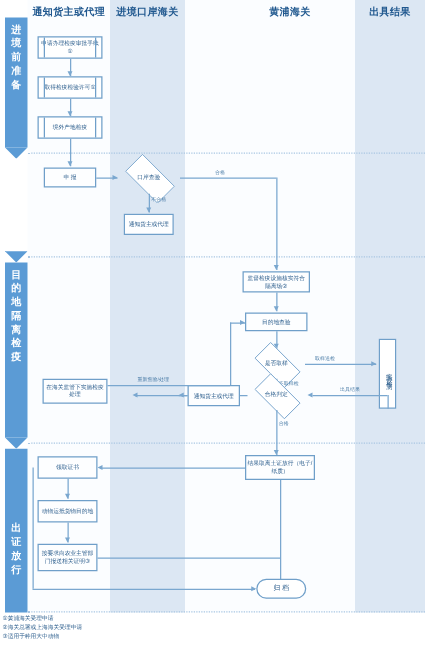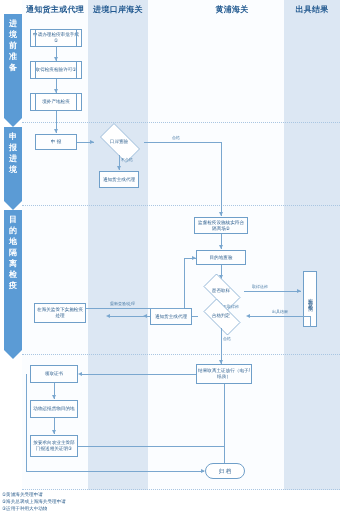--- a/index.html
+++ b/index.html
@@ -69,30 +69,30 @@
   <div class="col-head" style="left:22px;width:66px;">通知货主或代理</div>
   <div class="col-head" style="left:88px;width:60px;">进境口岸海关</div>
   <div class="col-head" style="left:164px;width:136px;">黄浦海关</div>
   <div class="col-head" style="left:284px;width:56px;">出具结果</div>
 
   <div class="rail" style="top:14px;height:104px;">
     <span class="rail-txt">进 境 前 准 备</span>
   </div>
   <div class="rail-notch" style="top:118px;"></div>
 
-  <div class="rail" style="top:127px;height:74px;">
-    <span class="rail-txt">申 报 进 境</span>
-  </div>
   <div class="rail-notch" style="top:201px;"></div>
 
   <div class="rail" style="top:210px;height:140px;">
     <span class="rail-txt">目 的 地 隔 离 检 疫</span>
   </div>
   <div class="rail-notch" style="top:350px;"></div>
 
+  <div class="rail" style="top:359px;height:131px;">
+    <span class="rail-txt" style="padding-top:58px;">出 证 放 行</span>
+  </div>
 
   <div class="phase-rule" style="top:122px;"></div>
   <div class="phase-rule" style="top:205px;"></div>
   <div class="phase-rule" style="top:354px;"></div>
   <div class="phase-rule" style="top:489px;"></div>
 
   <div class="node bar" style="left:30px;height:18px;width:52px;top:29px;">申请办理检疫审批手续①</div>
   <div class="ln v" style="left:56px;top:47px;height:14px;"></div>
   <div class="arw dn" style="left:53.5px;top:57px;"></div>
 

